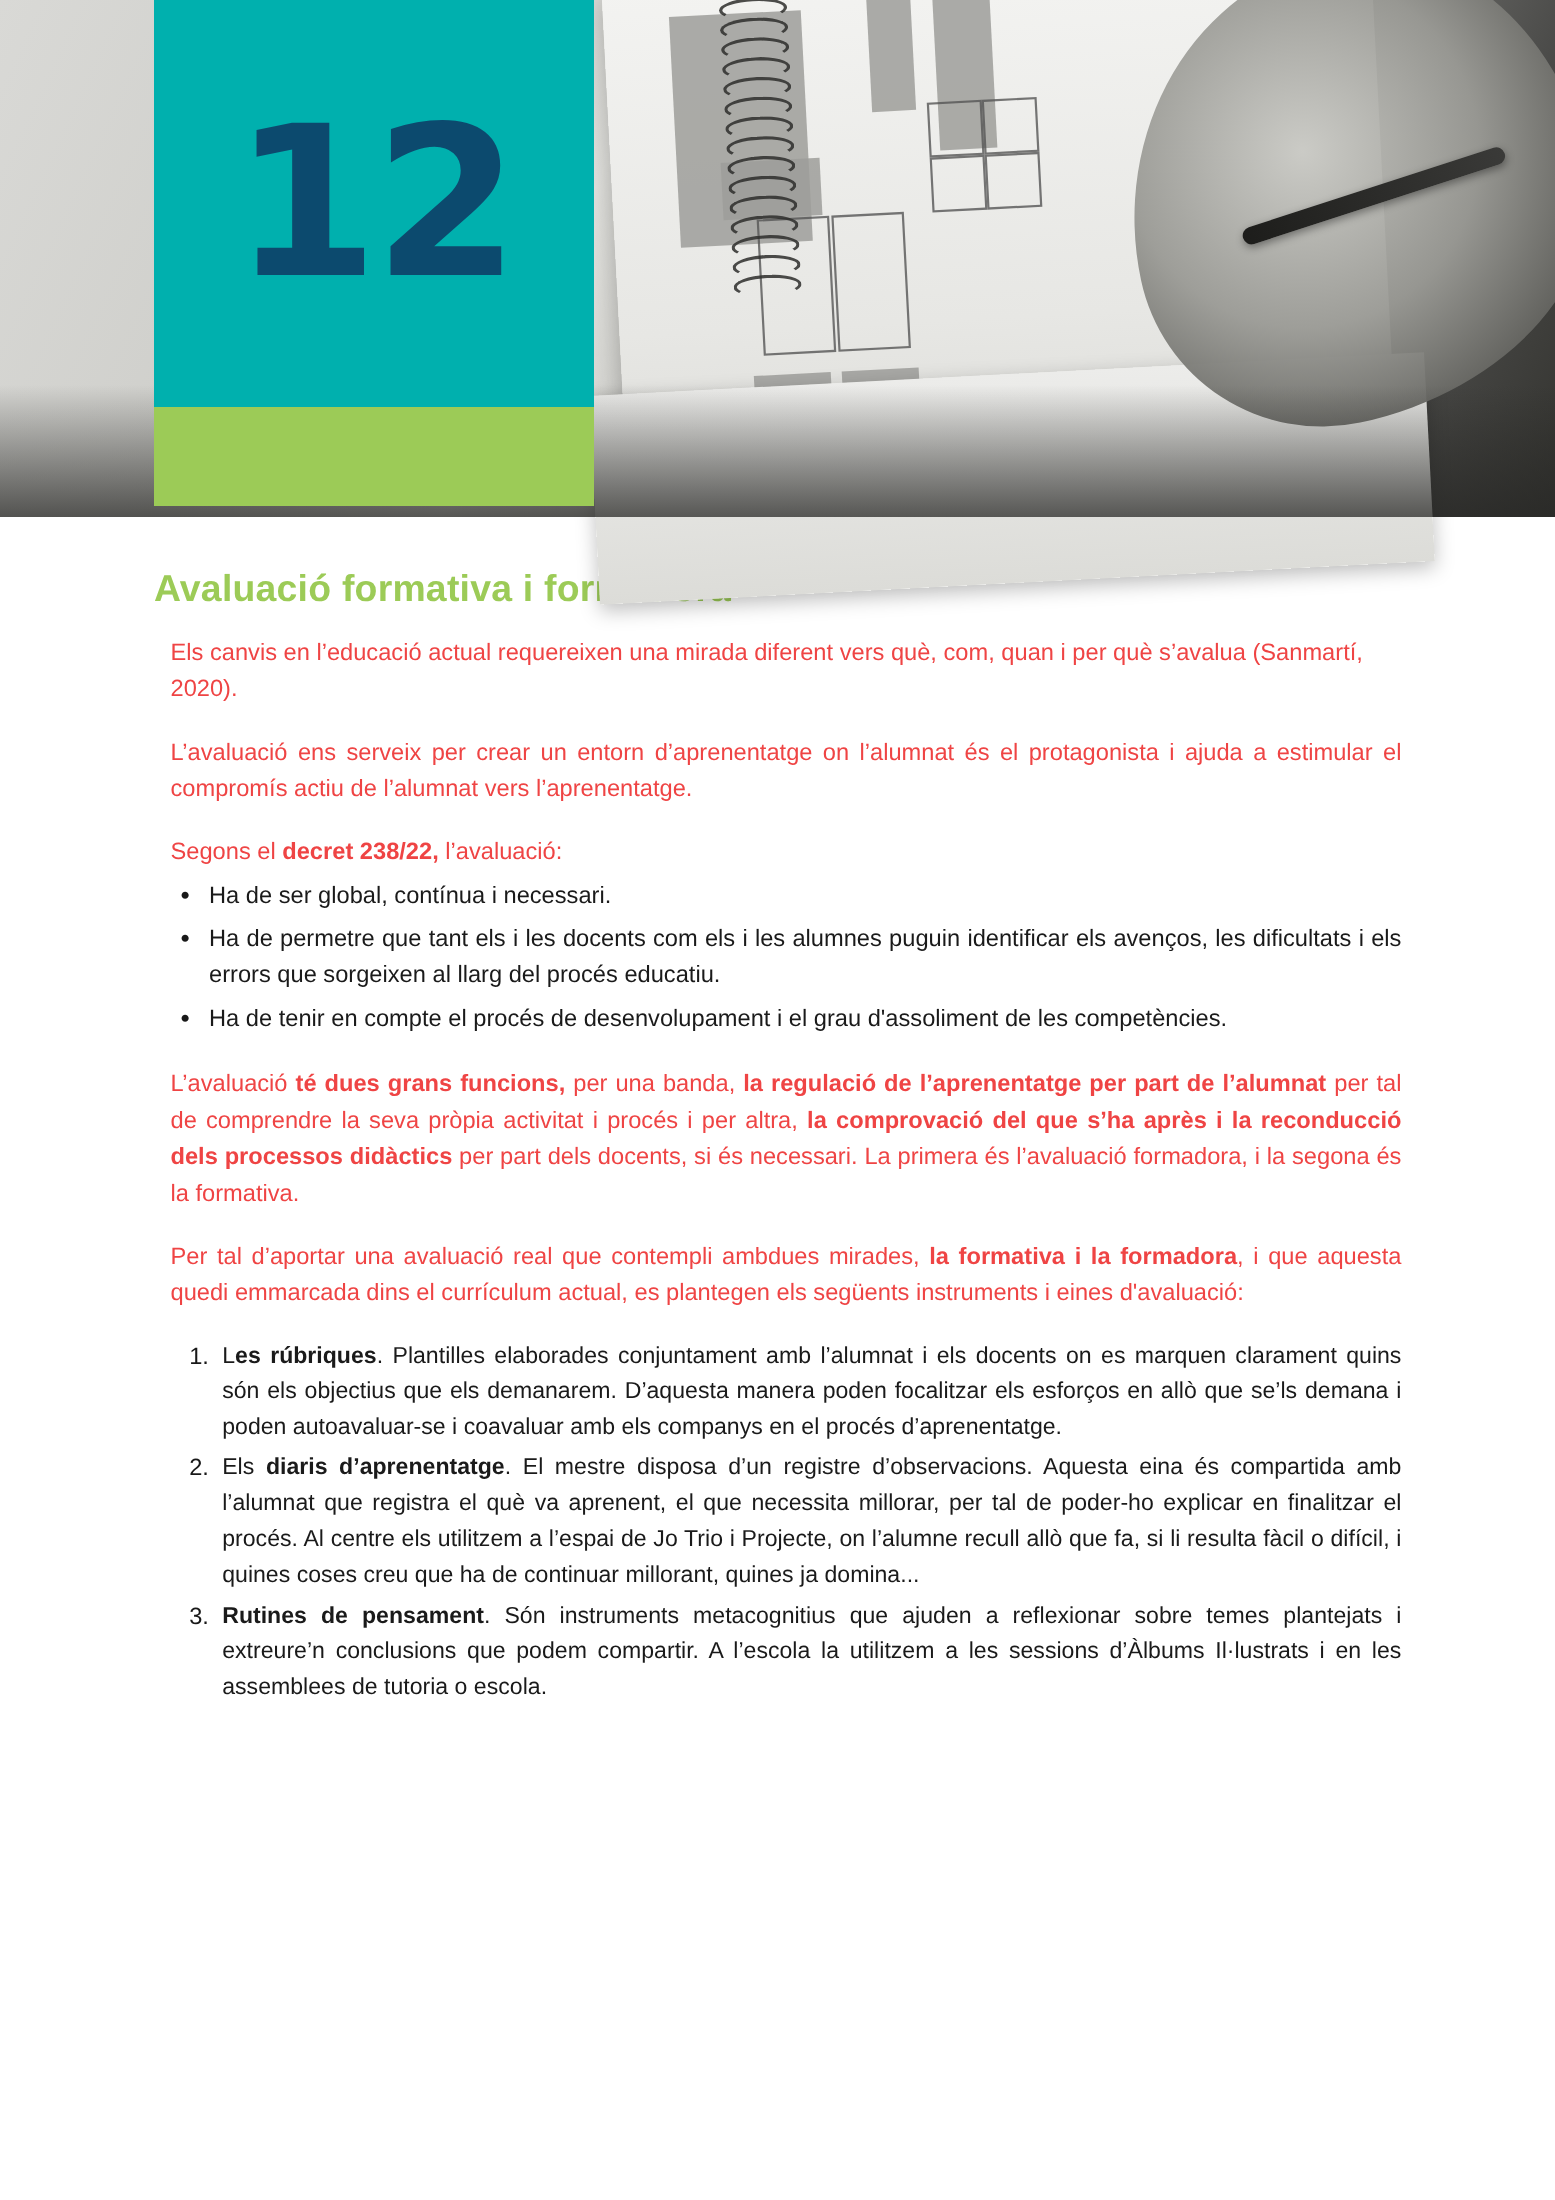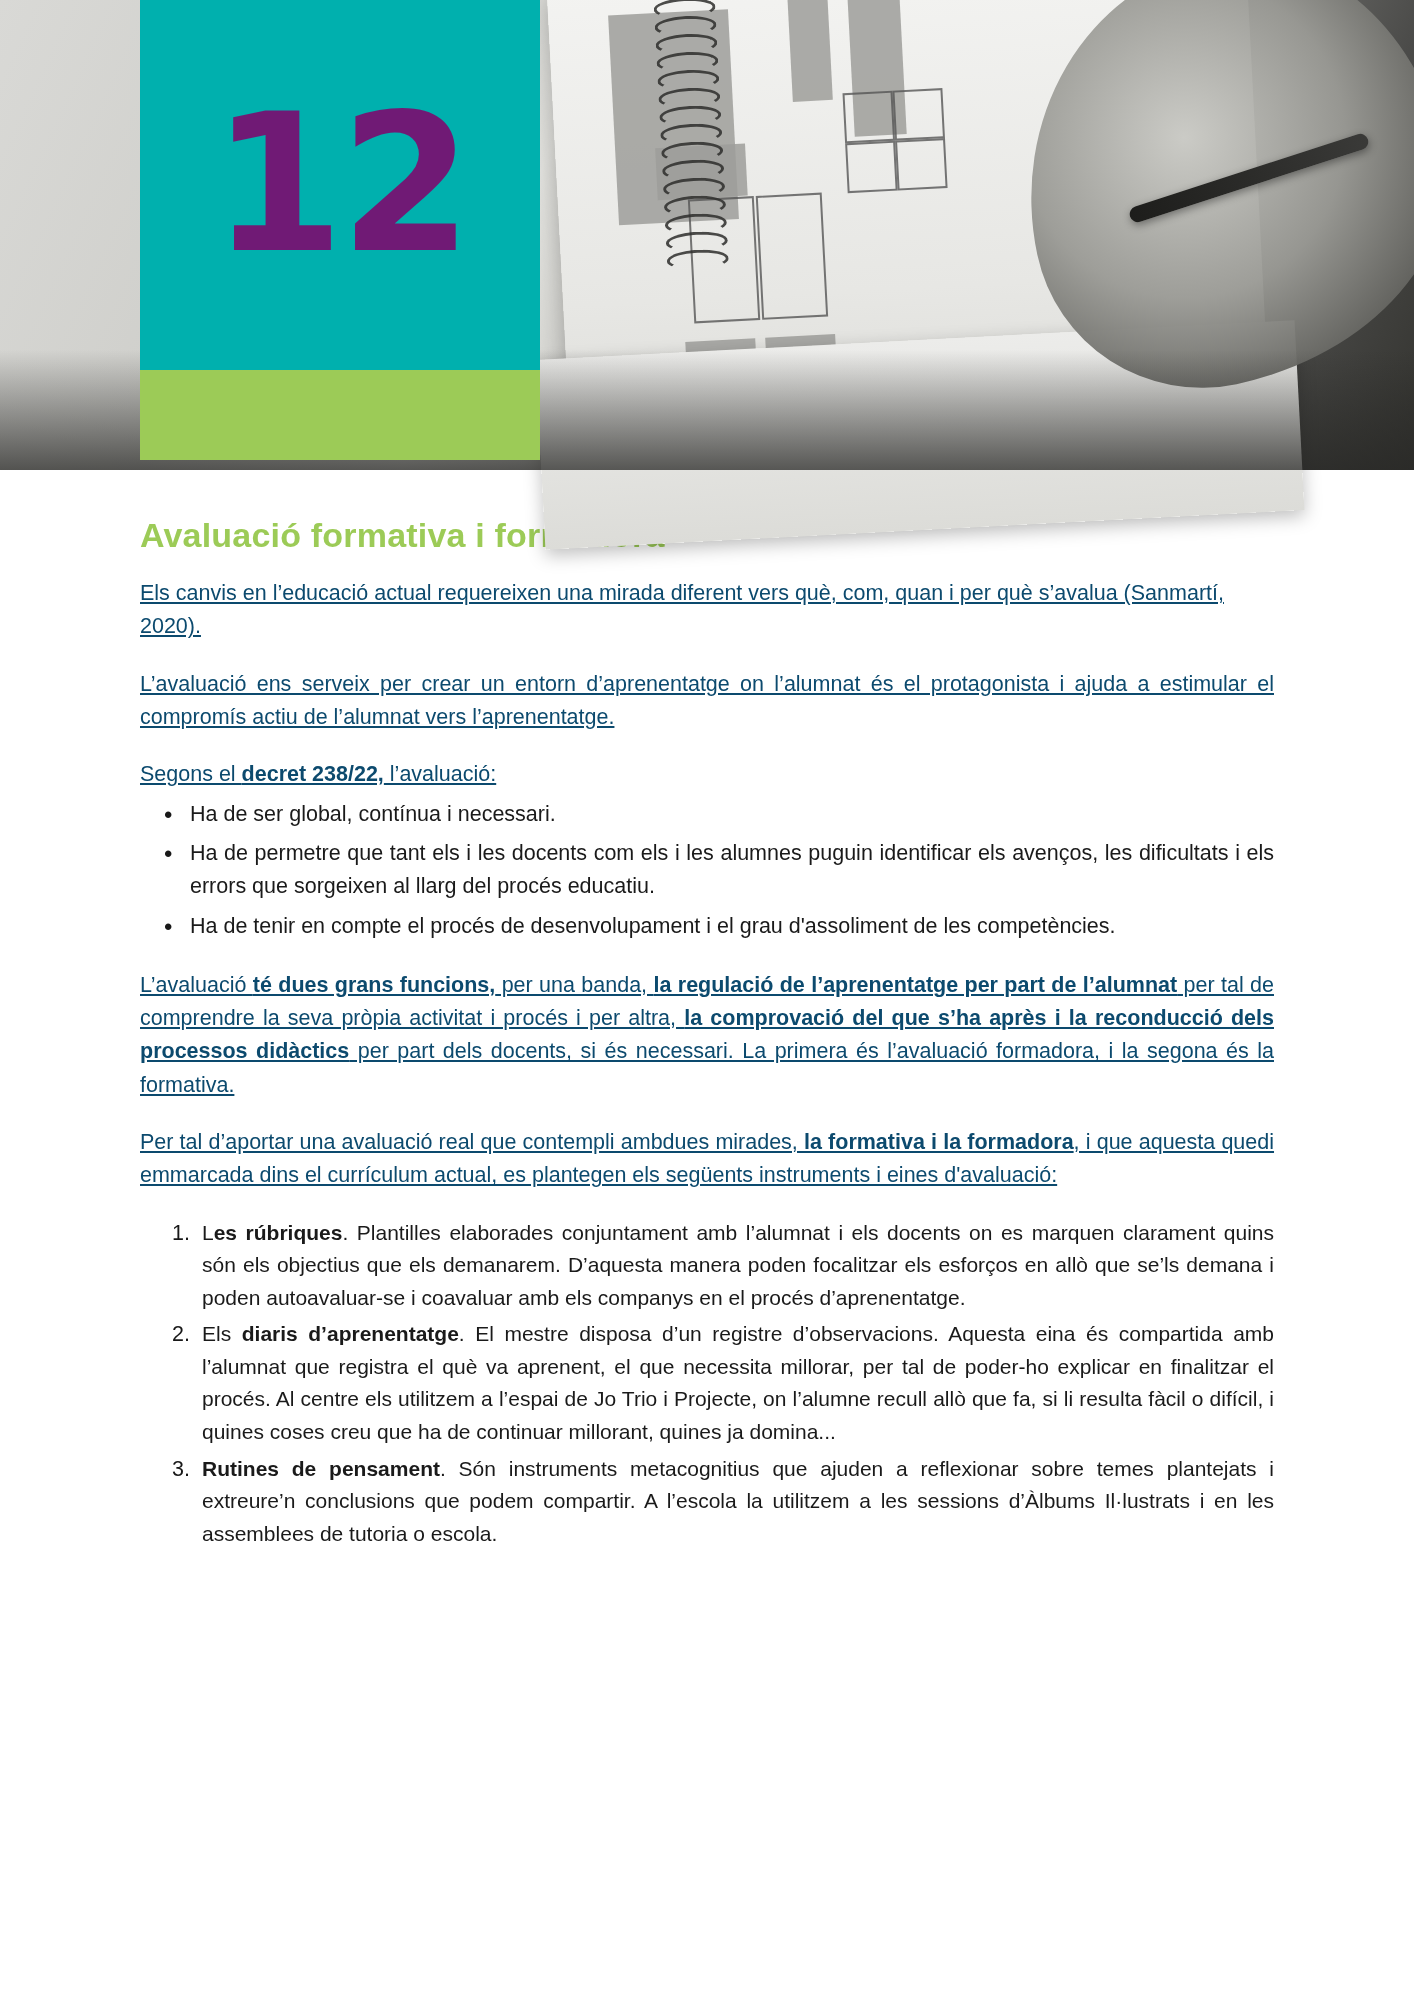--- a/index.html
+++ b/index.html
@@ -124,21 +124,21 @@
   }
   .chapter-teal {
     width: 400px;
     height: 370px;
     background: #00b0ae;
     display: flex;
     align-items: center;
     justify-content: center;
   }
   .chapter-number {
-    color: #701a75;
+    color: #0c4a6e;
     font-size: 190px;
     font-weight: 700;
     letter-spacing: -4px;
     line-height: 1;
     font-family: "DejaVu Sans", sans-serif;
   }
   .chapter-green {
     width: 400px;
     height: 90px;
     background: #9ccb57;
@@ -151,24 +151,23 @@
   h1.title {
     color: #9ccb57;
     font-size: 34px;
     font-weight: 700;
     margin: 0 0 22px 0;
     letter-spacing: .2px;
   }
   p.para {
     font-size: 21.5px;
     line-height: 1.55;
-    margin: 0 0 24px 0;
+    margin: 0 0 24px 15px;
     text-align: justify;
-    color: #0c4a6e;
-    text-decoration: underline;
+    color: #ef4444;
   }
   p.para.lead {
     text-align: left;
   }
   p.tight {
     margin-bottom: 6px;
   }
   b, strong {
     font-weight: 700;
   }

